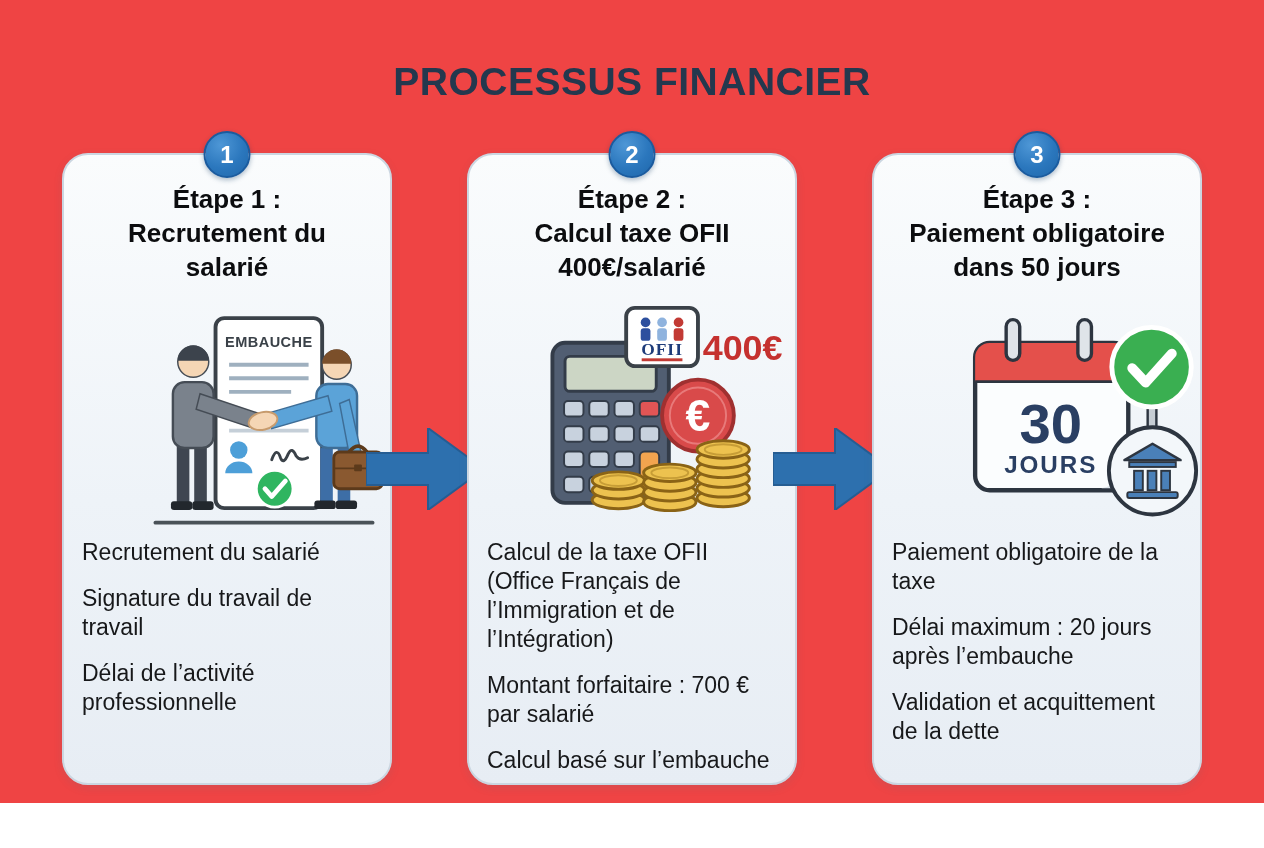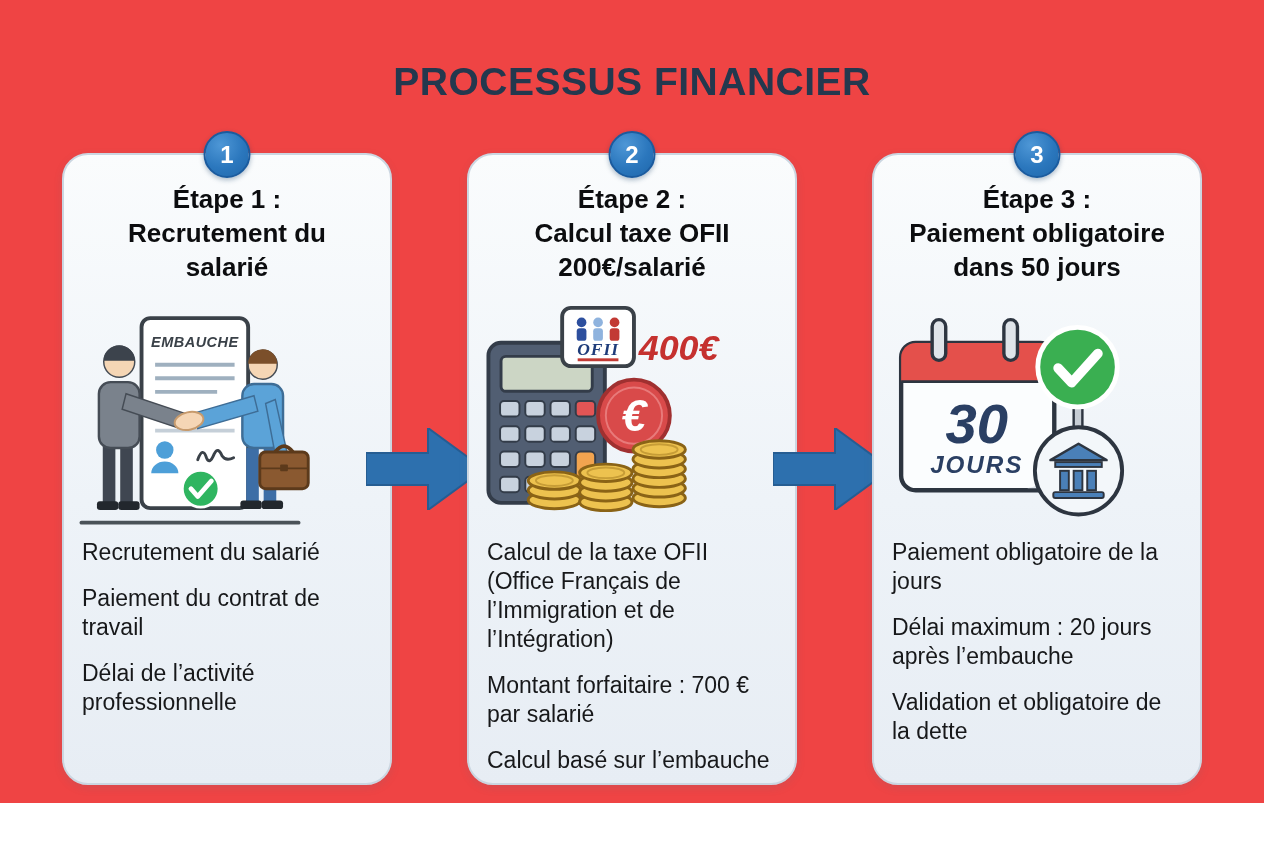--- a/index.html
+++ b/index.html
@@ -30,21 +30,21 @@
     display:flex; align-items:center; justify-content:center;
     box-shadow:0 2px 5px rgba(20,60,100,0.35);
   }
   .card-title {
     margin:28px 8px 0; text-align:center;
     font-size:26px; line-height:1.3; font-weight:bold;
     color:#0c0d0f; white-space:pre-line;
   }
   .illustration {
     height:240px; margin-top:14px;
-    display:flex; align-items:center; justify-content:flex-start;font-style:italic;
+    display:flex; align-items:center; justify-content:flex-end;
   }
   .card-body { padding:0 18px; }
   .card-body p {
     margin:0 0 17px; 
     font-size:23px; line-height:1.26; color:#17181a;
   }
   .arrow { position:absolute; top:428px; width:118px; height:82px; }
   .arrow1 { left:366px; } .arrow2 { left:773px; }
   svg text { font-family:"Liberation Sans", sans-serif; }
   .serif-text { font-family:"Liberation Serif", serif; }
@@ -112,34 +112,34 @@
             <line x1="202" y1="167" x2="252" y2="167" stroke="#5c3a1b" stroke-width="2"></line>
             <rect x="223" y="163" width="8" height="7" rx="1" fill="#5c3a1b"></rect>
           </g>
         </g>
         <ellipse cx="129" cy="118" rx="15" ry="9" fill="#f5d6b5" stroke="#c79b6d" stroke-width="2" transform="rotate(-12 129 118)"></ellipse>
       </svg>
     </div>
 
     <div class="card-body">
       <p>Recrutement du salarié</p>
-      <p>Paiement du contrat de travail</p>
+      <p>Signature du travail de travail</p>
       <p>Délai de l’activité professionnelle</p>
     </div>
   </section>
 
   <svg class="arrow arrow1" viewBox="0 0 118 82">
     <polygon points="0,25 62,25 62,0 118,41 62,82 62,57 0,57" fill="#2d70ae" stroke="#265d92" stroke-width="2"></polygon>
   </svg>
 
   <section class="card card2">
     <div class="badge">2</div>
     <h2 class="card-title">Étape 2 :
 Calcul taxe OFII
-200€/salarié</h2>
+400€/salarié</h2>
 
     <div class="illustration">
       <svg width="262" height="228" viewBox="0 0 270 235">
 
         <g>
           <rect x="20" y="40" width="120" height="165" rx="13" fill="#515e72" stroke="#333c49" stroke-width="4"></rect>
           <rect x="33" y="54" width="94" height="36" rx="5" fill="#ccd6c5" stroke="#333c49" stroke-width="3"></rect>
           <g>
             <rect x="32" y="100" width="20" height="16" rx="4" fill="#c8d2de" stroke="#333c49" stroke-width="2"></rect>
             <rect x="58" y="100" width="20" height="16" rx="4" fill="#c8d2de" stroke="#333c49" stroke-width="2"></rect>
@@ -246,19 +246,19 @@
           <rect x="187" y="163" width="48" height="5" fill="#4a80b8" stroke="#2d3540" stroke-width="2"></rect>
           <rect x="192" y="172" width="9" height="20" fill="#4a80b8" stroke="#2d3540" stroke-width="2"></rect>
           <rect x="206" y="172" width="9" height="20" fill="#4a80b8" stroke="#2d3540" stroke-width="2"></rect>
           <rect x="220" y="172" width="9" height="20" fill="#4a80b8" stroke="#2d3540" stroke-width="2"></rect>
           <rect x="185" y="194" width="52" height="6" rx="2" fill="#4a80b8" stroke="#2d3540" stroke-width="2"></rect>
         </g>
       </svg>
     </div>
 
     <div class="card-body">
-      <p>Paiement obligatoire de la jours</p>
+      <p>Paiement obligatoire de la taxe</p>
       <p>Délai maximum : 20 jours après l’embauche</p>
-      <p>Validation et obligatoire de la dette</p>
+      <p>Validation et acquittement de la dette</p>
     </div>
   </section>
 
 </div>
 
 </body></html>

